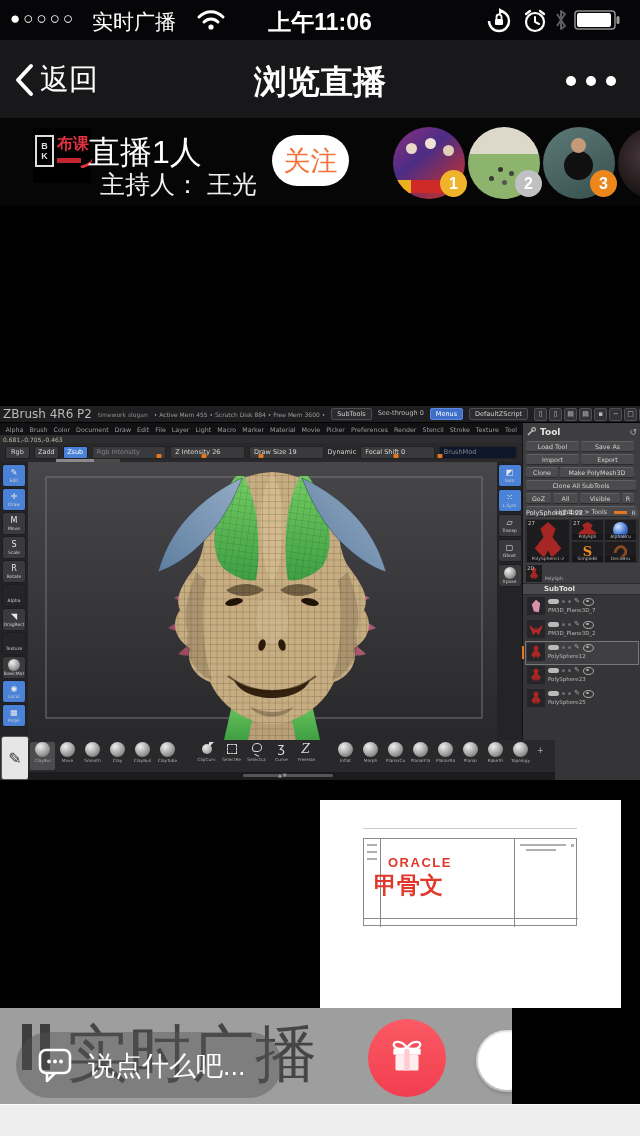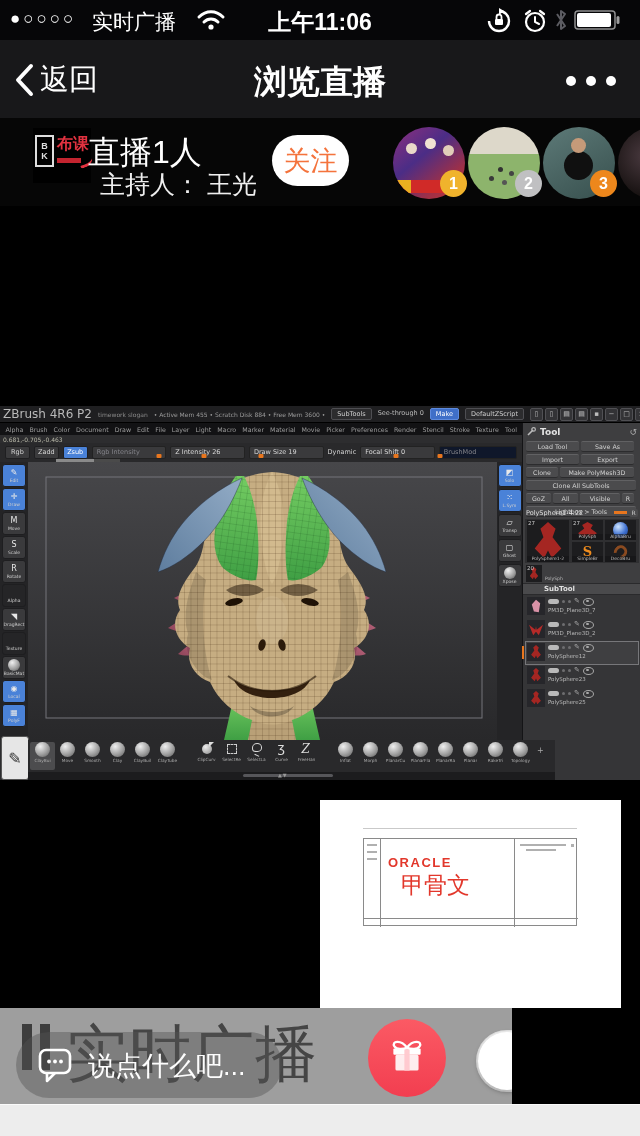--- a/index.html
+++ b/index.html
@@ -199,21 +199,21 @@
   
   .doc-panel{left:320px;top:800px;width:301px;height:208px;background:#fff;}
   .doc-line{left:43px;top:28px;width:214px;height:1px;background:#c9c9c9;}
   .doc-table{left:43px;top:38px;width:214px;height:88px;border:1px solid #8a8a8a;box-sizing:border-box;}
   .dt-v1{left:16px;top:0;width:1px;height:88px;background:#8a8a8a;}
   .dt-v2{left:150px;top:0;width:1px;height:88px;background:#8a8a8a;}
   .dt-h1{left:0;top:79px;width:214px;height:1px;background:#8a8a8a;}
   .tinybar{background:#b0b0b0;}
   .oracle-brand{left:68px;top:55px;font-size:13px;font-weight:bold;letter-spacing:1.5px;color:#e2372b;
                 font-family:"Liberation Sans",sans-serif;}
-  .oracle-cn{left:81px;top:70px;font-size:23px;font-weight:normal;color:#e2372b;}
+  .oracle-cn{left:54px;top:70px;font-size:23px;font-weight:bold;color:#e2372b;}
 
   
   .bottom-bar{left:0;top:1008px;width:512px;height:96px;background:#9e9e9e;overflow:hidden;}
   .pause-ic{left:22px;top:16px;display:flex;gap:8px;}
   .pause-ic i{width:10px;height:46px;background:#3d3d3d;}
   .broadcast-title{left:66px;top:0;height:96px;line-height:92px;font-size:62px;color:#454545;letter-spacing:1px;}
   .comment-pill{left:16px;top:24px;width:266px;height:66px;border-radius:33px;background:rgba(84,84,84,.42);cursor:text;}
   .bubble{left:22px;top:16px;}
   .comment-input{left:70px;top:12px;width:180px;height:42px;background:transparent;border:none;outline:none;
                  font-size:27px;color:#fff;font-family:"Liberation Sans",sans-serif;}
@@ -318,21 +318,21 @@
   <div class="abs black-low"></div>
 
   <div class="abs zbrush">
 
     <div class="abs zb-title">
       <span class="zb-app">ZBrush 4R6 P2</span>
       <span class="zb-lic">timework slogan</span>
       <span class="zb-stats">• Active Mem 455 • Scratch Disk 884 • Free Mem 3600 •</span>
       <span class="zb-tbtn">SubTools</span>
       <span class="zb-seethrough">See-through 0</span>
-      <span class="zb-tbtn blue">Make</span>
+      <span class="zb-tbtn blue">Menus</span>
       <span class="zb-tbtn">DefaultZScript</span>
       <span class="zb-winbtns">
 
       <span class="zb-winbtn">▯</span>
           <span class="zb-winbtn">▯</span>
           <span class="zb-winbtn">▤</span>
           <span class="zb-winbtn">▤</span>
           <span class="zb-winbtn">▪</span>
           <span class="zb-winbtn">−</span>
           <span class="zb-winbtn">□</span>

